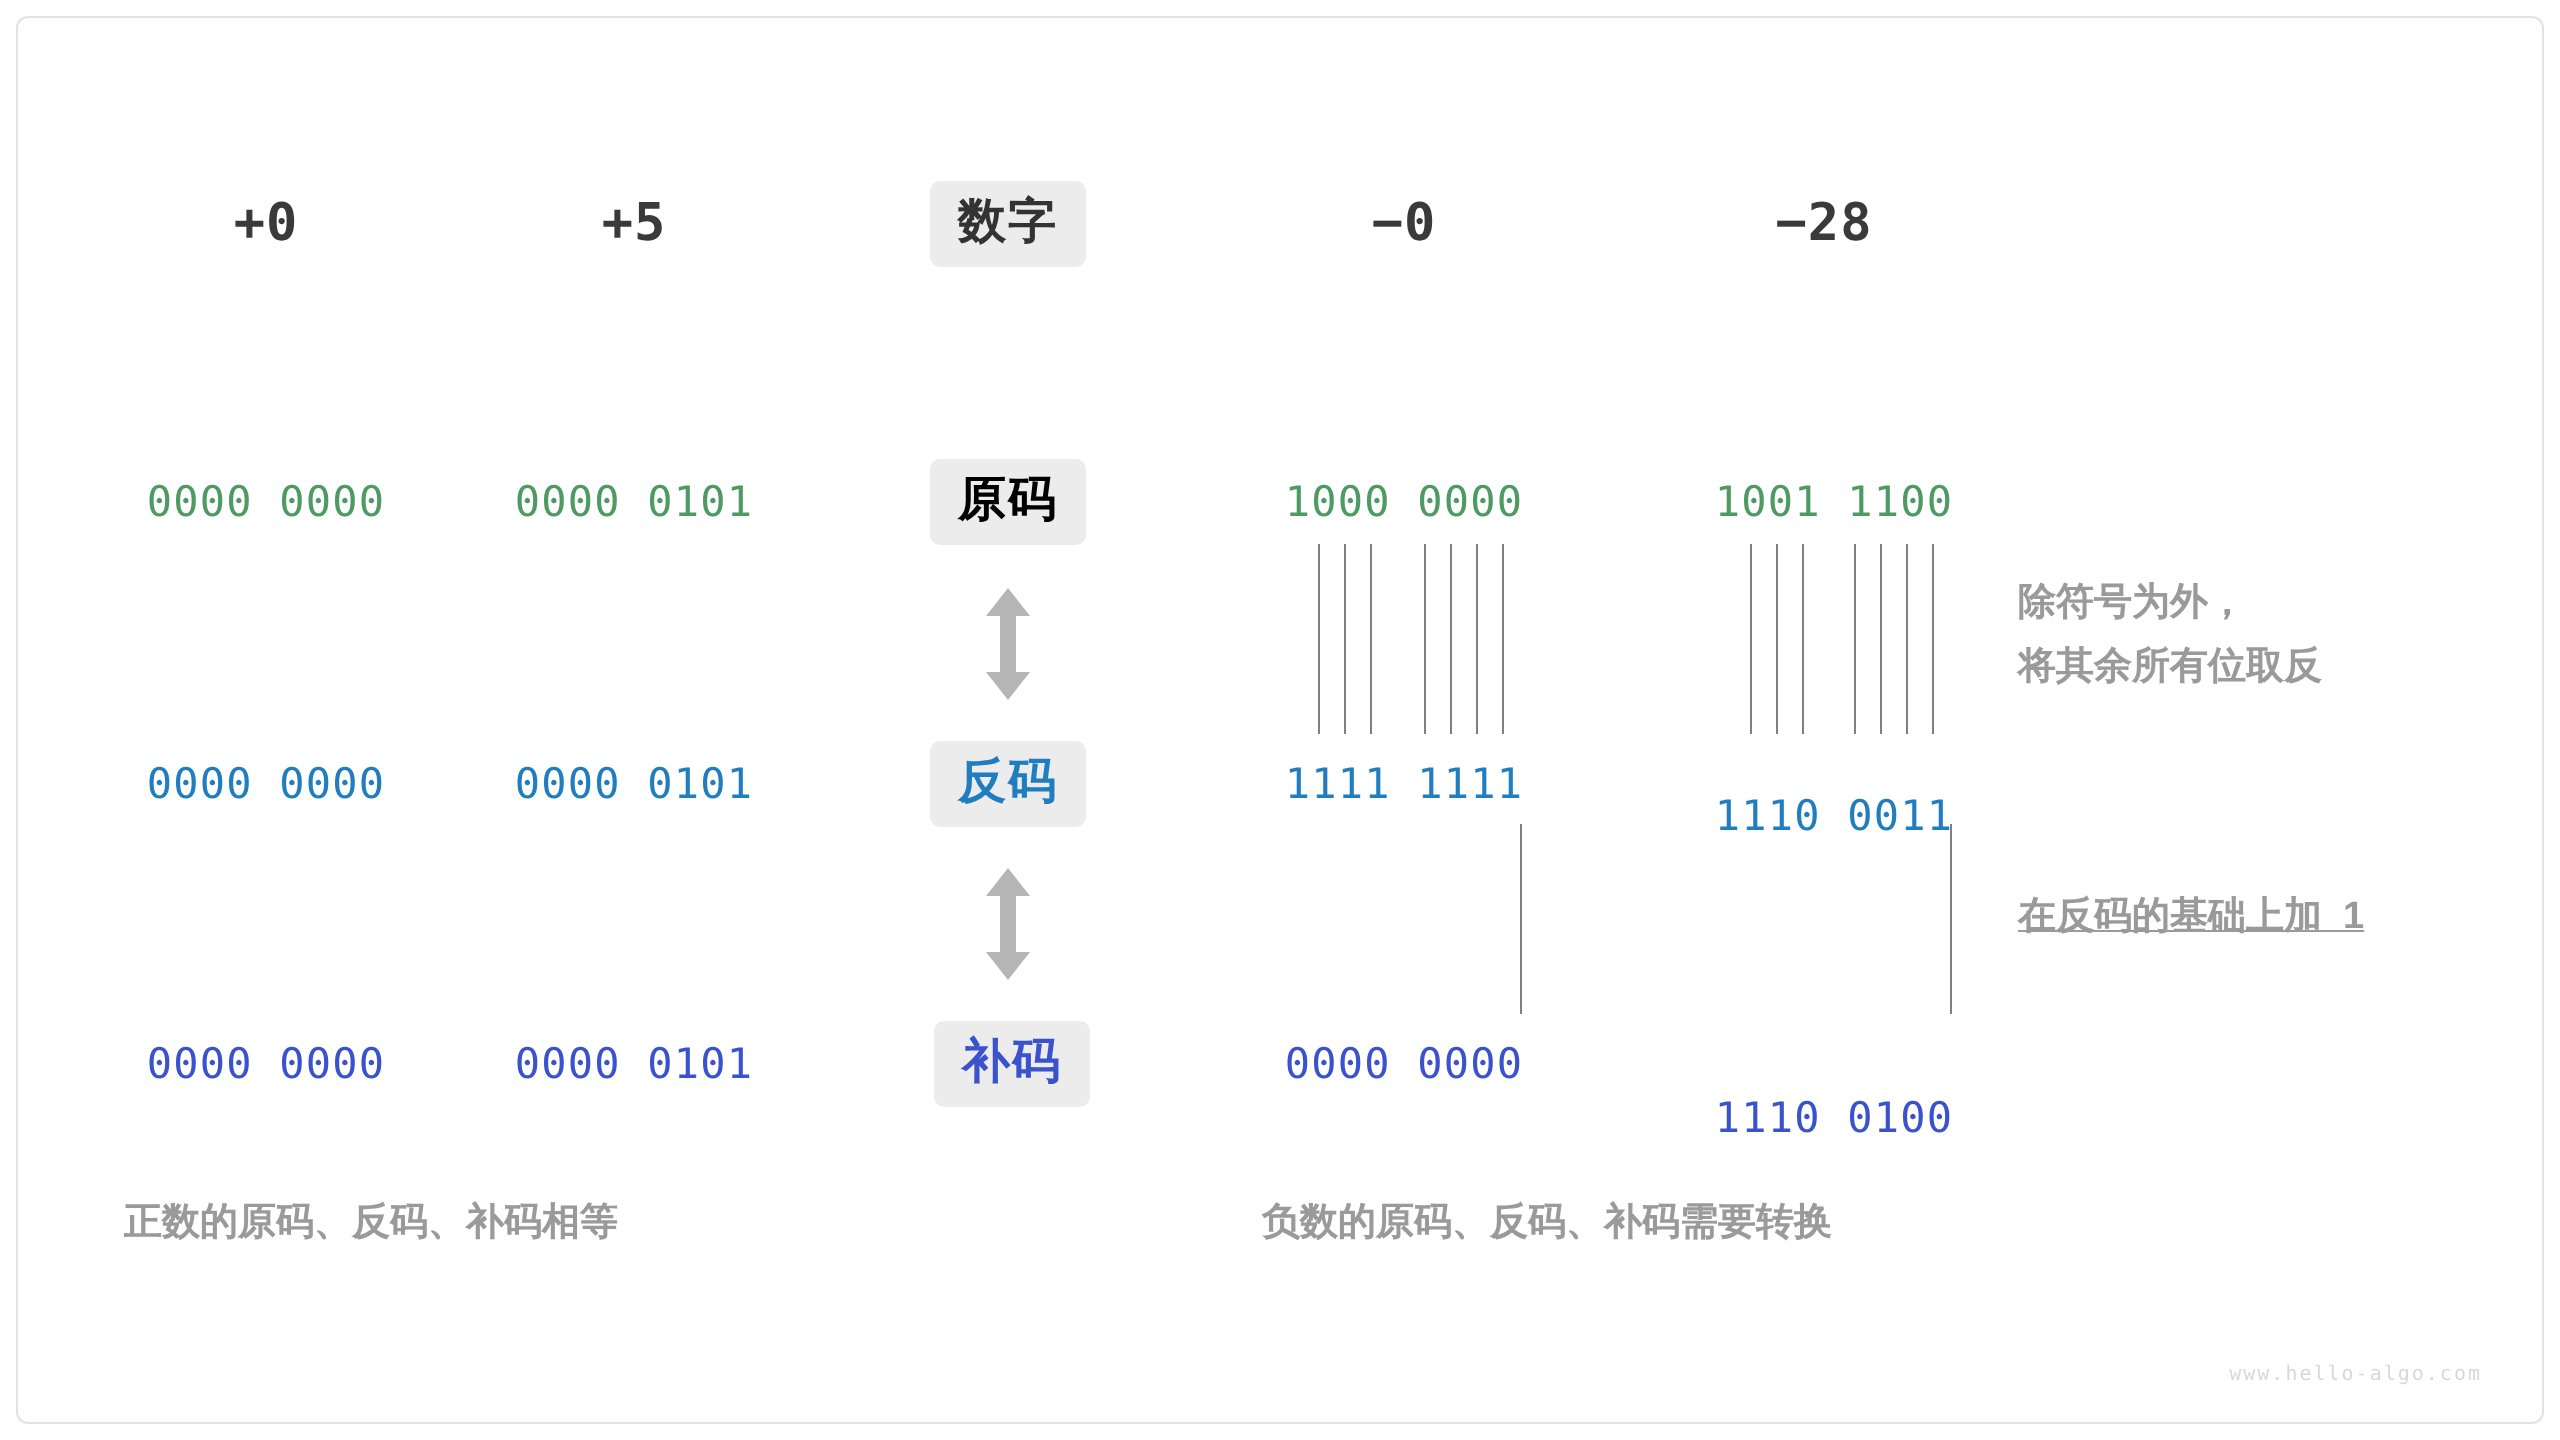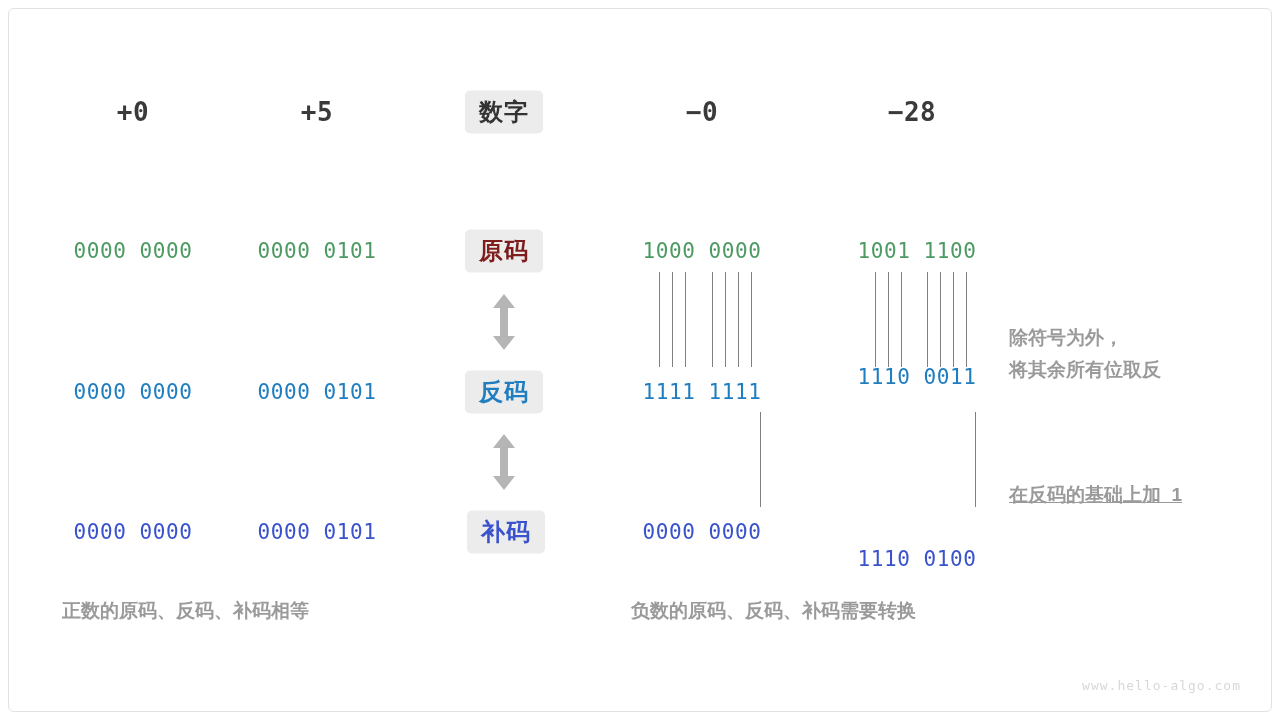--- a/index.html
+++ b/index.html
@@ -61,21 +61,21 @@
     background: #ececec;
     border-radius: 5px;
     padding: 9px 14px 10px 14px;
     font-size: 24px;
     font-weight: bold;
     letter-spacing: 1px;
     line-height: 1;
     white-space: nowrap;
   }
   .chip.grey   { color: #333333; }
-  .chip.green  { color: #7f1d1d; }
+  .chip.green  { color: #000000; }
   .chip.blue   { color: #1f7dc0; }
   .chip.indigo { color: #3a53cd; }
 
   
   .dblarrow {
     position: absolute;
     transform: translate(-50%, -50%);
     width: 26px;
     height: 56px;
   }
@@ -88,35 +88,34 @@
   }
 
   
   .anno {
     position: absolute;
     color: #9a9a9a;
     font-size: 19px;
     font-weight: bold;
     line-height: 32px;
     white-space: pre;
-    margin-top: 36px;
   }
   .caption {
     position: absolute;
     color: #9a9a9a;
     font-size: 19px;
     font-weight: bold;
     white-space: nowrap;
   }
   .watermark {
     position: absolute;
     right: 30px;
     bottom: 18px;
     color: #d8d8d8;
-    font-size: 13px;
+    font-size: 10px;
     font-family: "DejaVu Sans Mono", "Liberation Mono", monospace;
     letter-spacing: 1px;
     white-space: nowrap;
   }
 </style>
 </head>
 <body>
 
 <div id="figure">
 
@@ -141,21 +140,21 @@
   <div class="cell bits green" style="left:908px; top:242px;">1001 1100</div>
 
   <div class="cell bits blue" style="left:124px; top:383px;">0000 0000</div>
 
   <div class="cell bits blue" style="left:308px; top:383px;">0000 0101</div>
 
   <div class="chip blue" style="left:495px; top:383px;">反码</div>
 
   <div class="cell bits blue" style="left:693px; top:383px;">1111 1111</div>
 
-  <div class="cell bits blue" style="left:908px; top:368px;">1110 0011</div>
+  <div class="cell bits blue" style="left:908px; top:399px;">1110 0011</div>
 
   <div class="cell bits indigo" style="left:124px; top:523px;">0000 0000</div>
 
   <div class="cell bits indigo" style="left:308px; top:523px;">0000 0101</div>
 
   <div class="chip indigo" style="left:497px; top:523px;">补码</div>
 
   <div class="cell bits indigo" style="left:693px; top:523px;">0000 0000</div>
 
   <div class="cell bits indigo" style="left:908px; top:550px;">1110 0100</div>

